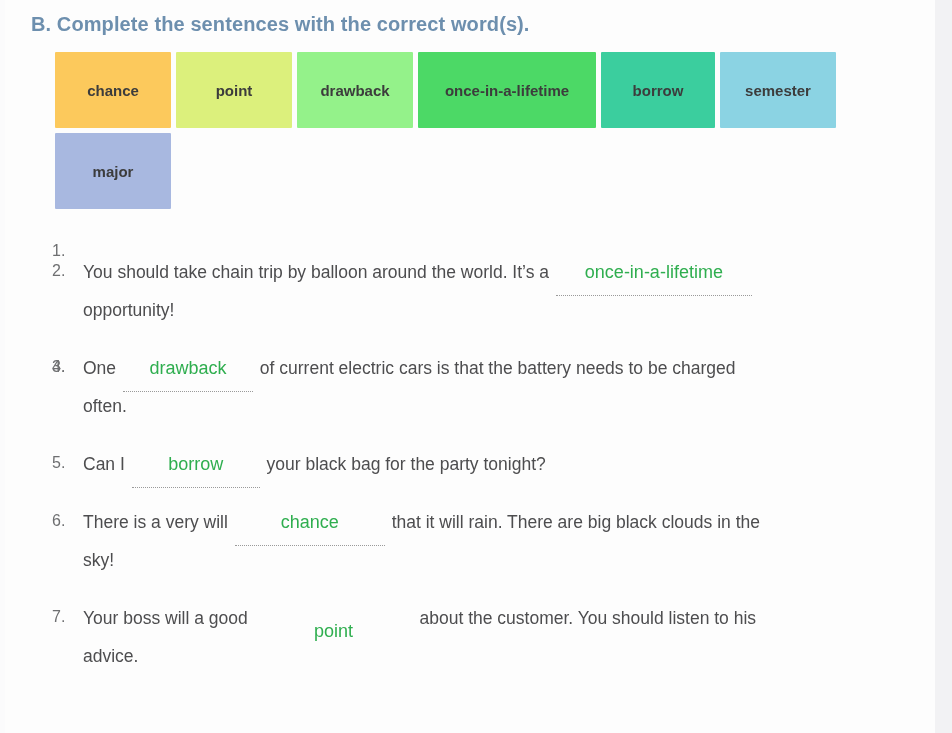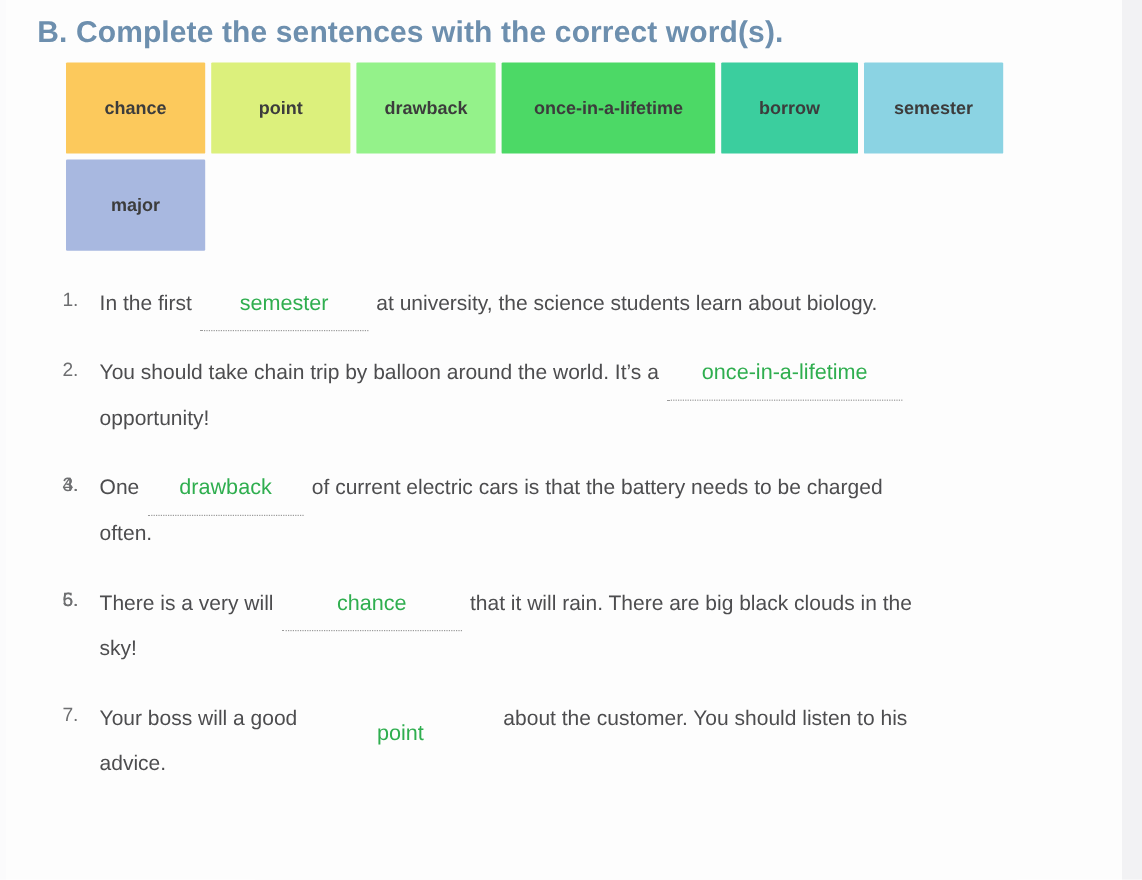--- a/index.html
+++ b/index.html
@@ -38,21 +38,21 @@
     width: 5px;
     height: 733px;
     background: #fbfbfc;
   }
 
   
   #heading {
     position: absolute;
     left: 31px;
     top: 13px;
-    font-size: 25px;
+    font-size: 20px;
     font-weight: 600;
     color: #6d8fae;
     letter-spacing: .1px;
     white-space: nowrap;
   }
 
   
   #word-bank {
     position: absolute;
     left: 55px;
@@ -156,26 +156,26 @@
         <div class="word-chip" style="background: rgb(76, 217, 102); width: 178px;">once-in-a-lifetime</div>
         <div class="word-chip" style="background: rgb(59, 206, 158); width: 114px;">borrow</div>
         <div class="word-chip" style="background: rgb(139, 211, 227); width: 116px;">semester</div>
       </div>
       <div class="bank-row">
         <div class="word-chip" style="background: rgb(168, 184, 224); width: 116px;">major</div>
       </div>
     </div>
 
   <div id="items">
-      <div class="item"><span class="item-num">1.</span><span class="item-body"><span class="seg">In the first </span><span class="blank" style="width: 140px;"><span class="ans">semester</span><span class="rule"></span></span><span class="seg"> at university, the science students learn about biology.</span></span></div>
+      <div class="item"><span class="item-num">1.</span></div>
       <div class="item"><span class="item-num">2.</span><span class="item-body"><span class="seg">You should take chain trip by balloon around the world. It’s a </span><span class="blank" style="width: 196px;"><span class="ans">once-in-a-lifetime</span><span class="rule"></span></span><span class="seg">
 opportunity!</span></span></div>
       <div class="item"><span class="item-num">3.</span></div>
       <div class="item"><span class="item-num">4.</span><span class="item-body"><span class="seg">One </span><span class="blank" style="width: 130px;"><span class="ans">drawback</span><span class="rule"></span></span><span class="seg"> of current electric cars is that the battery needs to be charged
 often.</span></span></div>
-      <div class="item"><span class="item-num">5.</span></div>
+      <div class="item"><span class="item-num">5.</span><span class="item-body"><span class="seg">Can I </span><span class="blank" style="width: 128px;"><span class="ans">borrow</span><span class="rule"></span></span><span class="seg"> your black bag for the party tonight?</span></span></div>
       <div class="item"><span class="item-num">6.</span><span class="item-body"><span class="seg">There is a very will </span><span class="blank" style="width: 150px;"><span class="ans">chance</span><span class="rule"></span></span><span class="seg"> that it will rain. There are big black clouds in the
 sky!</span></span></div>
       <div class="item"><span class="item-num">7.</span><span class="item-body"><span class="seg">Your boss will a good </span><span class="blank low" style="width: 158px;"><span class="ans">point</span></span><span class="seg"> about the customer. You should listen to his
 advice.</span></span></div>
     </div>
 
 </div>
 
 </body></html>

